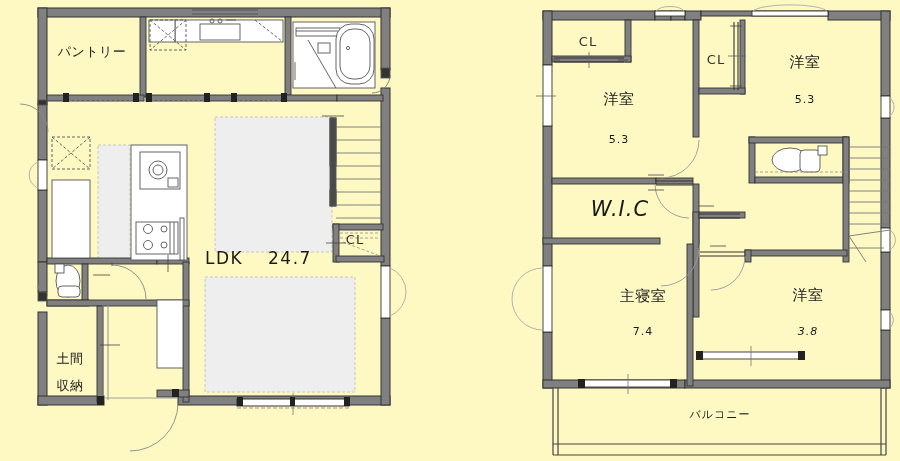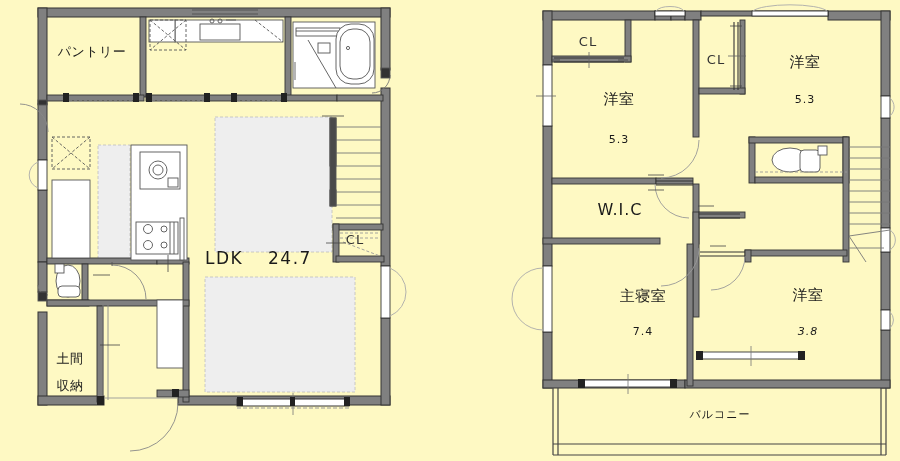--- a/index.html
+++ b/index.html
@@ -10,21 +10,21 @@
   .plan{position:absolute;top:0;left:0;width:900px;height:461px;}
   svg{display:block;}
 
   .lbl{position:absolute;color:#1a1a1a;white-space:nowrap;
        font-family:"DejaVu Sans","Liberation Sans",sans-serif;
        letter-spacing:.5px;}
   .lbl-jp{font-size:13px;}
   .lbl-num{font-size:11px;letter-spacing:1px;}
   .lbl-cl{font-size:13px;letter-spacing:1px;color:#333;}
   .lbl-ldk{font-size:17px;letter-spacing:1.5px;}
-  .lbl-wic{font-size:16px;letter-spacing:1px;}
+  .lbl-wic{font-size:21px;letter-spacing:1px;font-style:italic;}
   .lbl-room{font-size:15px;text-align:center;}
   .lbl-balcony{font-size:11px;letter-spacing:1px;}
   .ctr{transform:translate(-50%,-50%);}
 </style>
 </head>
 <body>
 
 <div id="root">
 
   <svg class="plan" width="900" height="461" viewBox="0 0 900 461" xmlns="http://www.w3.org/2000/svg">

